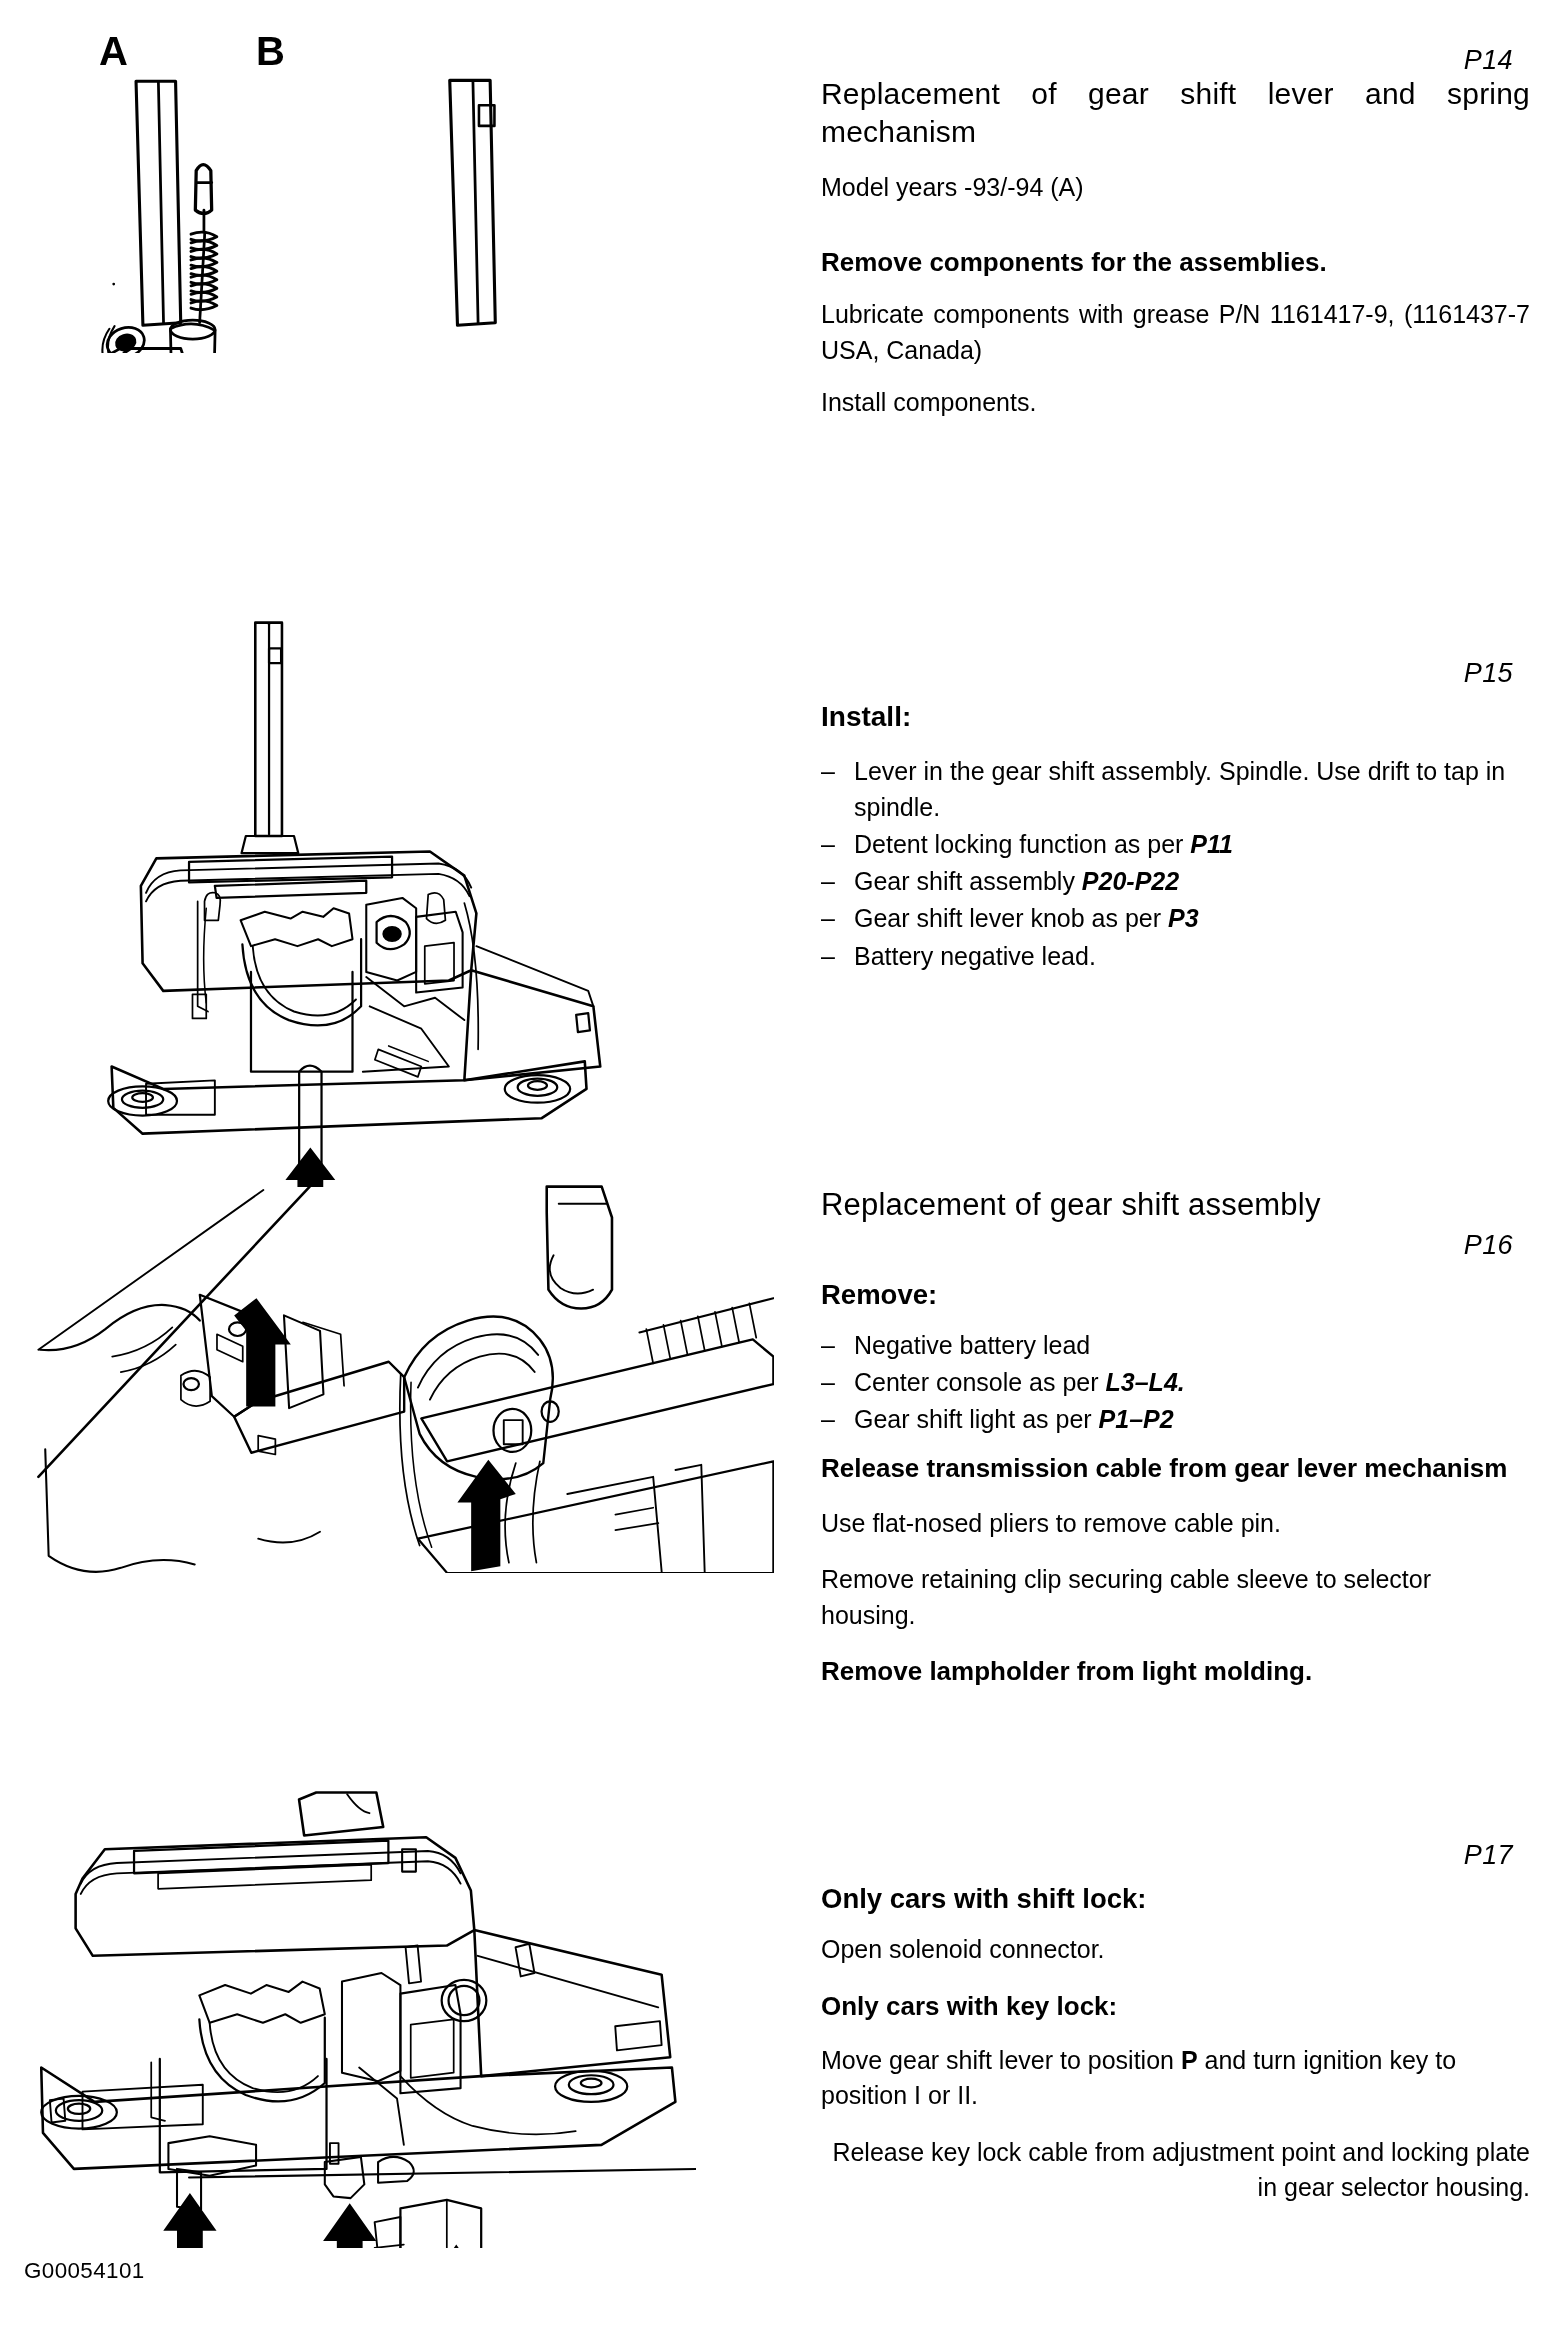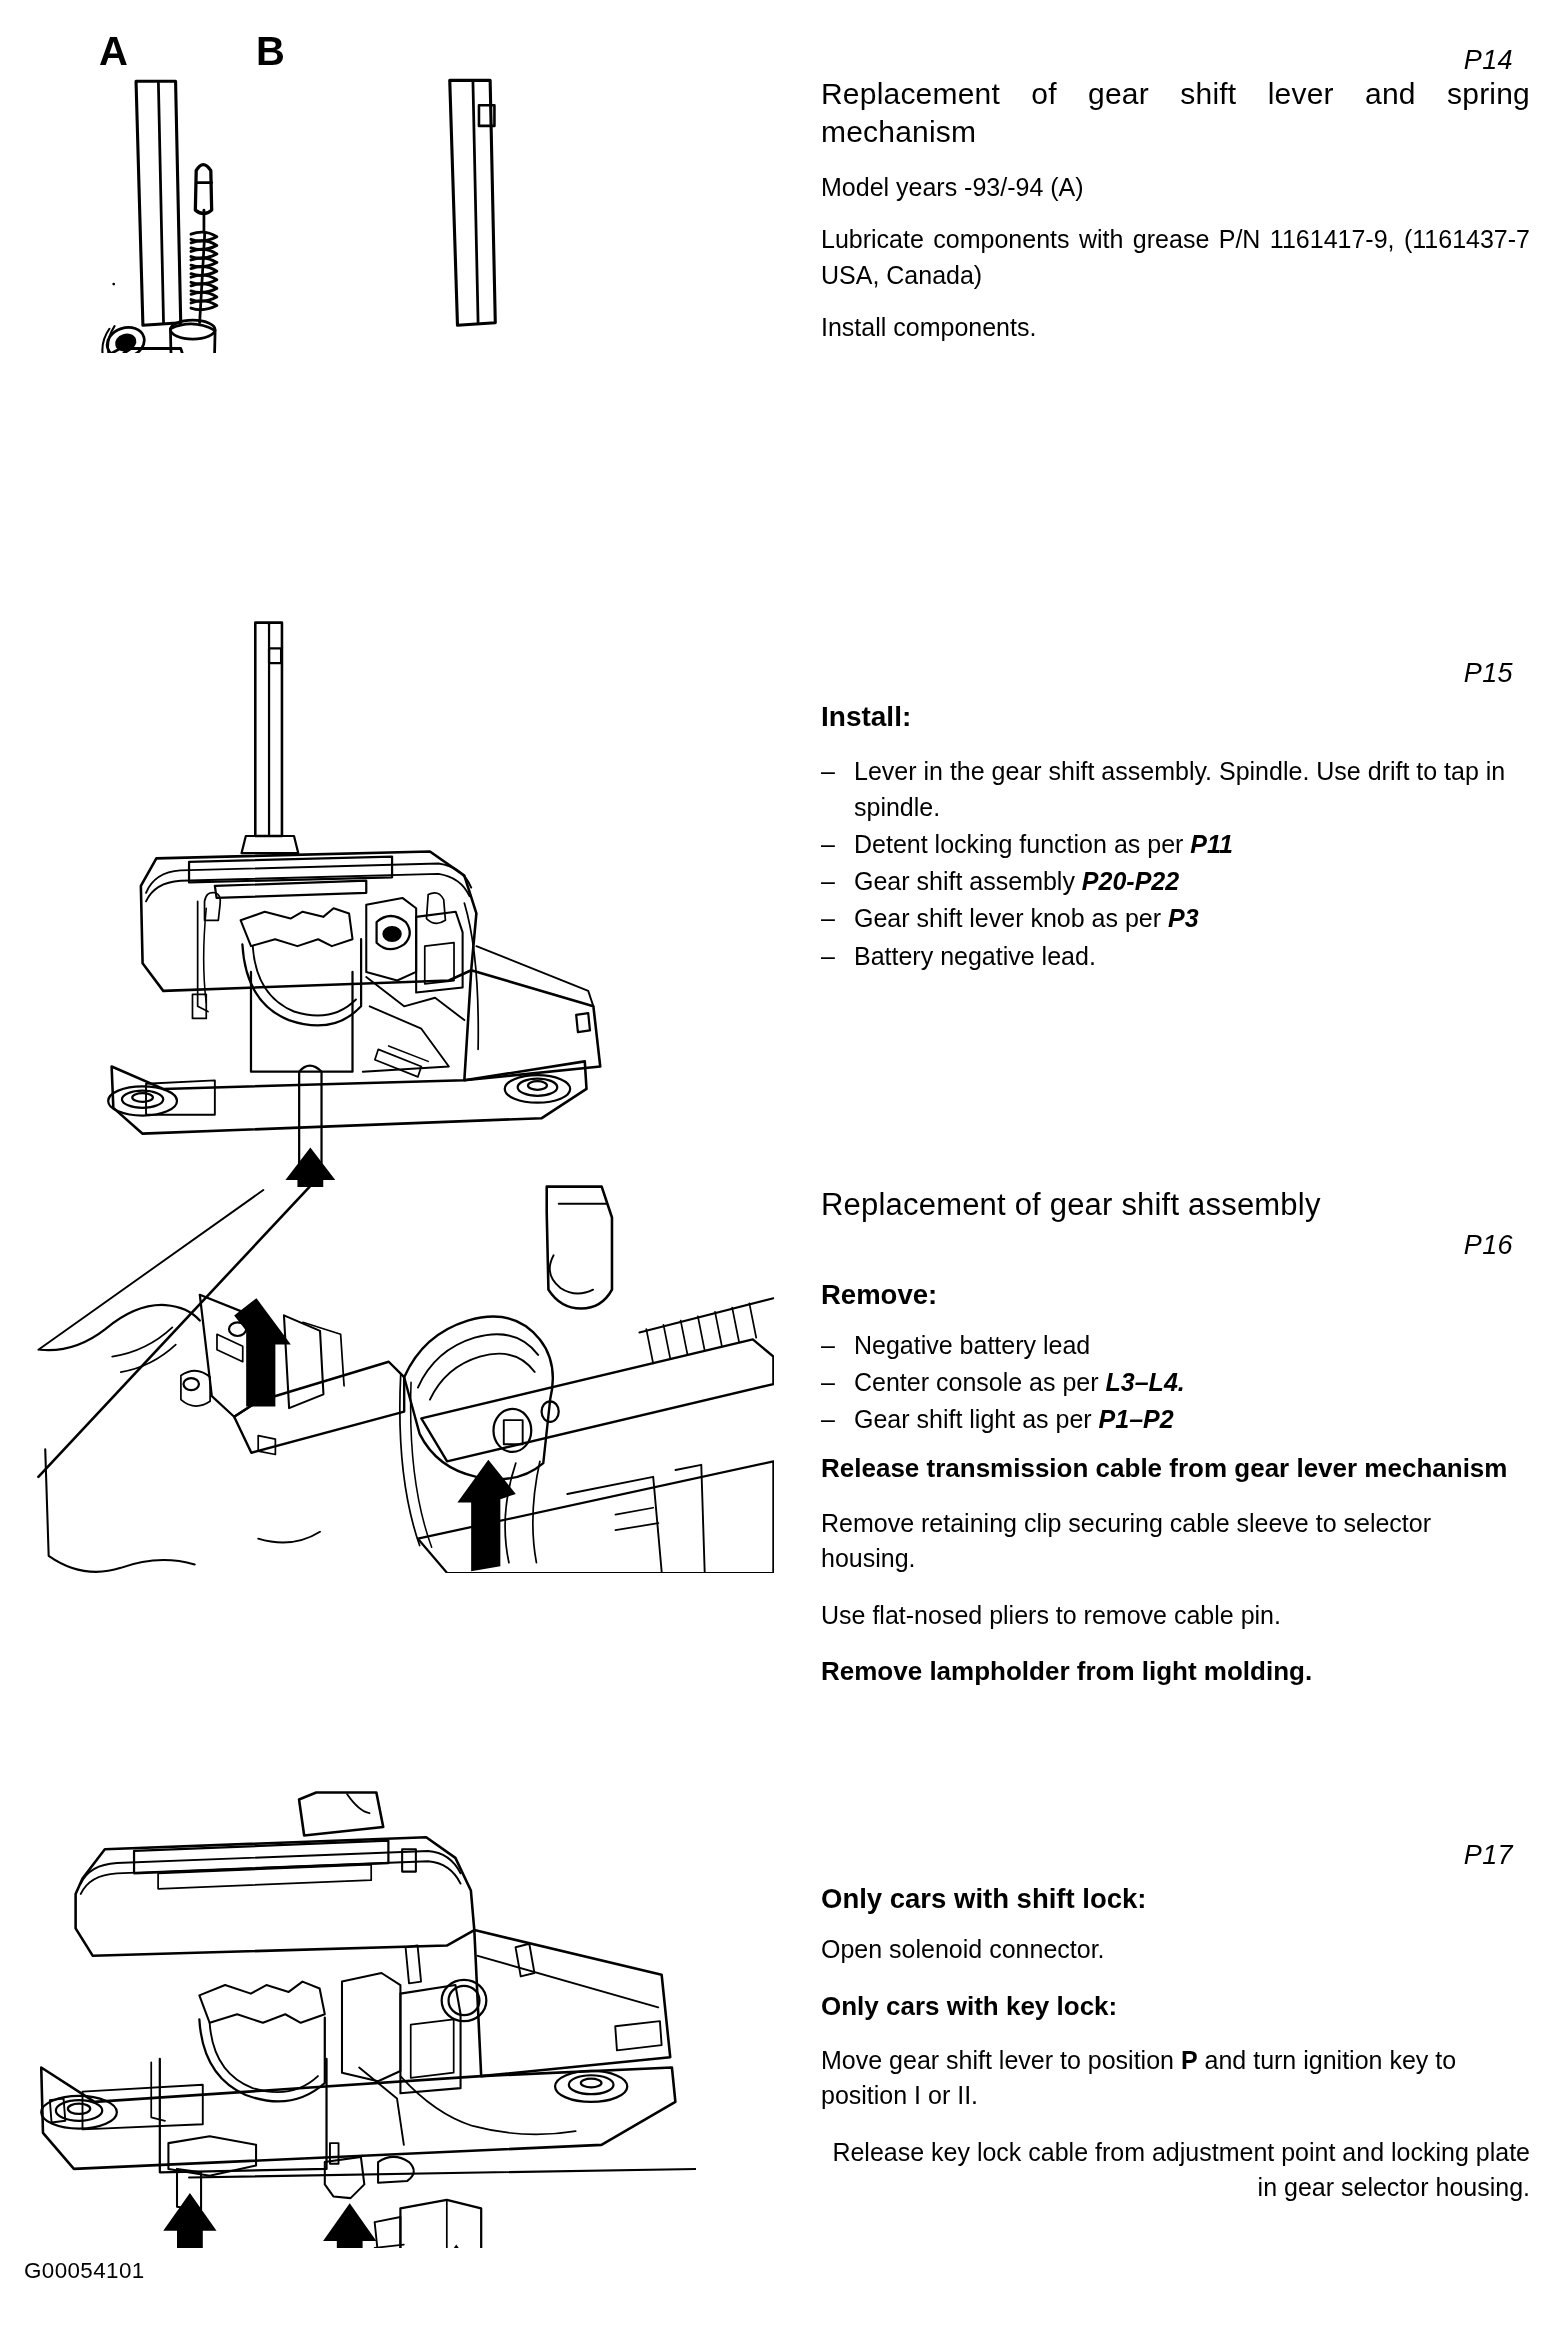--- a/index.html
+++ b/index.html
@@ -398,20 +398,21 @@
       <g>
         <path d="M516 760 L516 680 L500 680 L531 636 L562 680 L546 680 L546 760 Z" fill="#000"></path>
       </g>
     </svg>
   </div>
 
   <div class="text-col" style="top:45px;">
     <div class="plabel" style="top:0;">P14</div>
     <h1 class="sec-title justified" style="margin-top:30px;">Replacement of gear shift lever and spring mechanism</h1>
     <p class="body" style="margin-top:18px;">Model years -93/-94 (A)</p>
+    <h2 class="sub-head" style="margin-top:41px;">Remove components for the assemblies.</h2>
     <p class="body just" style="margin-top:17px;">Lubricate components with grease P/N 1161417-9, (1161437-7 USA, Canada)</p>
     <p class="body" style="margin-top:17px;">Install components.</p>
   </div>
 
   <div class="text-col" style="top:658px;">
     <div class="plabel" style="top:0;">P15</div>
     <h2 class="sub-head" style="font-size:28px; margin-top:41px;">Install:</h2>
     <ul class="dashlist" style="margin-top:19px;">
       <li><span class="dash">–</span><span>Lever in the gear shift assembly. Spindle. Use drift to tap in spindle.</span></li>
       <li><span class="dash">–</span><span>Detent locking function as per </span><span class="ital-b">P11</span></li>
@@ -424,22 +425,22 @@
   <div class="text-col" style="top:1185px;">
     <h1 class="sec-title" style="font-size:31px;">Replacement of gear shift assembly</h1>
     <div class="plabel" style="top:45px;">P16</div>
     <h2 class="sub-head" style="font-size:27.5px; margin-top:52px;">Remove:</h2>
     <ul class="dashlist" style="margin-top:15.5px;">
       <li><span class="dash">–</span><span>Negative battery lead</span></li>
       <li><span class="dash">–</span><span>Center console as per </span><span class="ital-b">L3–L4.</span></li>
       <li><span class="dash">–</span><span>Gear shift light as per </span><span class="ital-b">P1–P2</span></li>
     </ul>
     <h2 class="sub-head" style="margin-top:13.8px; text-align:justify; text-align-last:left;">Release transmission cable from gear lever mechanism</h2>
+    <p class="body" style="margin-top:20.6px;">Use flat-nosed pliers to remove cable pin.</p>
     <p class="body" style="margin-top:20.6px;">Remove retaining clip securing cable sleeve to selector housing.</p>
-    <p class="body" style="margin-top:20.6px;">Use flat-nosed pliers to remove cable pin.</p>
     <h2 class="sub-head" style="margin-top:22.4px;">Remove lampholder from light molding.</h2>
   </div>
 
   <div class="text-col" style="top:1840px;">
     <div class="plabel" style="top:0;">P17</div>
     <h2 class="sub-head" style="font-size:27.5px; margin-top:41px;">Only cars with shift lock:</h2>
     <p class="body" style="margin-top:15.5px;">Open solenoid connector.</p>
     <h2 class="sub-head" style="margin-top:22.4px;">Only cars with key lock:</h2>
     <p class="body" style="margin-top:19px;">
       <span>Move gear shift lever to position </span><span class="bold">P</span><span> and turn ignition key to position I or II.</span>

